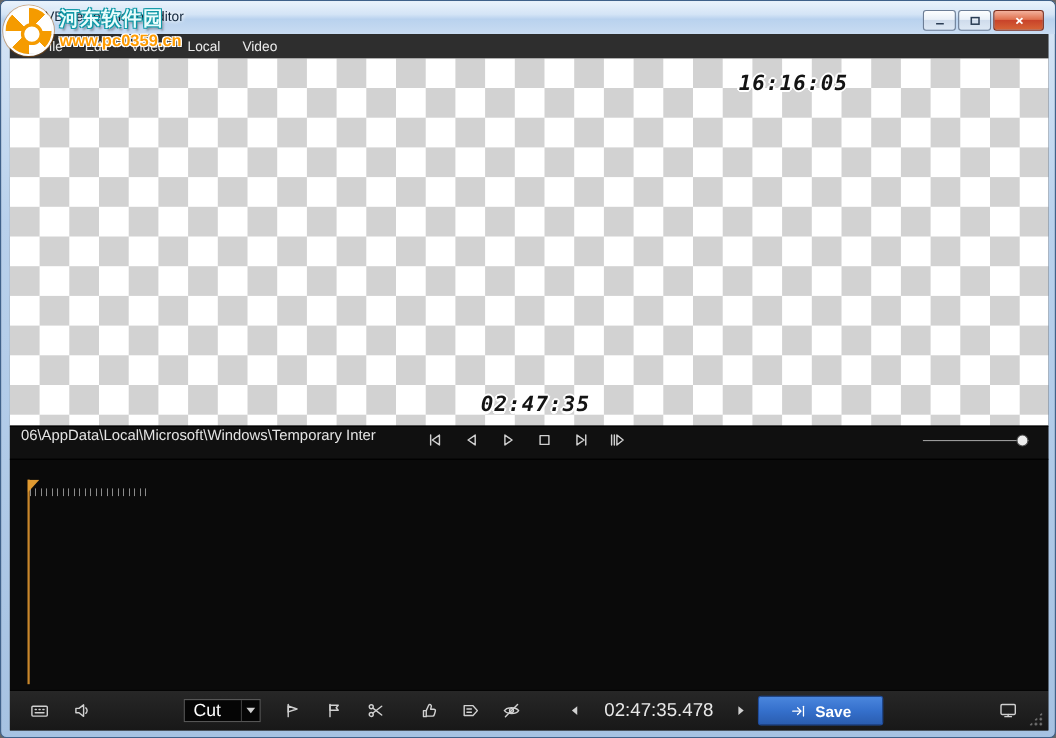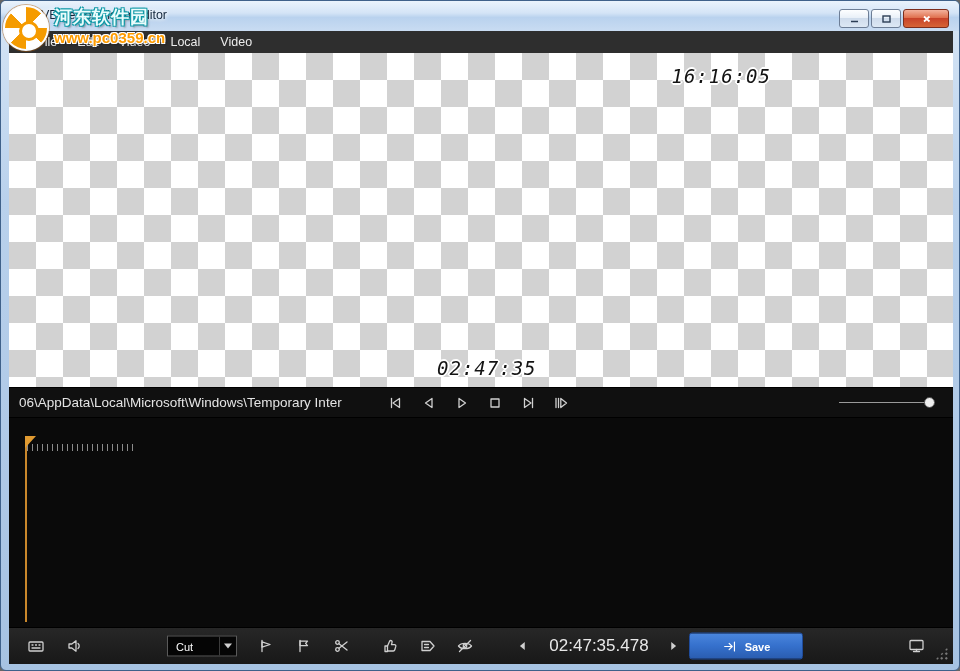--- a/index.html
+++ b/index.html
@@ -37,54 +37,54 @@
     text-shadow:1px 1px 0 #fff,-1px -1px 0 #fff,1px -1px 0 #fff,-1px 1px 0 #fff,2px 2px 2px rgba(0,0,0,.3);}
   
   .client{position:absolute;left:8px;top:30px;width:944px;height:633px;background:#151515;}
   
   .menubar{position:absolute;left:0;top:0;width:100%;height:22px;background:#2e2e2e;
     display:flex;align-items:center;padding-left:18px;}
   .menu-item{padding:0 10px;height:100%;display:flex;align-items:center;color:#ececec;font-size:12.5px;}
   
   .video{position:absolute;left:0;top:22px;width:100%;height:334px;
     background:repeating-conic-gradient(#d2d2d2 0% 25%,#ffffff 0% 50%);background-size:54px 54px;}
-  .osd{position:absolute;font-family:"DejaVu Sans Mono",monospace;font-weight:normal;font-style:italic;
+  .osd{position:absolute;font-family:"DejaVu Sans Mono",monospace;font-weight:bold;font-style:italic;
     font-size:19px;letter-spacing:1px;color:#141414;
     text-shadow:-2px 0 0 #fff,2px 0 0 #fff,0 -2px 0 #fff,0 2px 0 #fff,-1px -1px 0 #fff,1px 1px 0 #fff,-1px 1px 0 #fff,1px -1px 0 #fff;}
   .osd-clock{right:182px;top:12px;}
   .osd-pos{left:428px;bottom:8px;}
   
   .transport{position:absolute;left:0;top:356px;width:100%;height:30px;background:#101010;
-    border-top:1px solid #000;display:flex;align-items:center;padding:0 10px;}
+    border-top:1px solid #000;display:flex;align-items:flex-start;padding:0 10px;}
   .file-path{width:360px;overflow:hidden;white-space:nowrap;color:#e4e4e4;font-size:13.5px;}
   .tr-buttons{display:flex;gap:7px;margin-left:4px;}
   .tbtn{width:26px;height:24px;display:flex;align-items:center;justify-content:center;}
   .volume{margin-left:auto;margin-right:8px;position:relative;width:96px;height:24px;display:flex;align-items:center;}
   .v-track{width:100%;height:1px;background:#9a9a9a;}
   .v-handle{position:absolute;right:0;top:50%;margin-top:-5.5px;width:11px;height:11px;border-radius:50%;
     background:#ededed;border:1px solid #4a4a4a;}
   
   .timeline{position:absolute;left:0;top:386px;width:100%;height:210px;background:#0a0a0a;border-top:1px solid #000;}
   .ruler{position:absolute;left:18px;top:26px;width:106px;height:7px;
     background:repeating-linear-gradient(90deg,#8c8c8c 0 1px,transparent 1px 5px);}
   .playhead-flag{position:absolute;left:16px;top:18px;width:11px;height:12px;background:#e09a31;
     clip-path:polygon(0 0,100% 0,0 100%);}
   .playhead-line{position:absolute;left:16px;top:18px;width:2px;height:186px;background:#c9872b;}
   
   .bottombar{position:absolute;left:0;top:596px;width:100%;height:37px;
     background:linear-gradient(180deg,#272727,#181818);border-top:1px solid #000;}
   .bb{position:absolute;top:50%;transform:translateY(-50%);display:flex;align-items:center;justify-content:center;}
   .combo{left:158px;width:70px;height:21px;background:#050505;border:1px solid #5a5a5a;color:#fff;
-    font-size:11px;justify-content:space-between;padding-left:8px;}
+    font-size:16px;justify-content:space-between;padding-left:8px;}
   .combo-caret{width:17px;height:100%;border-left:1px solid #3c3c3c;display:flex;align-items:center;justify-content:center;}
   .caret-shape{width:0;height:0;border-left:4px solid transparent;border-right:4px solid transparent;border-top:5px solid #cfcfcf;}
   .time-display{left:532px;width:116px;color:#e8e8e8;font-size:17px;}
   .save-btn{left:680px;width:114px;height:27px;border-radius:3px;border:1px solid #1f4c9c;
     background:linear-gradient(180deg,#4a86dd 0%,#3570cc 50%,#2a5db0 100%);
-    color:#fff;font-size:11px;font-weight:bold;gap:7px;}
+    color:#fff;font-size:14px;font-weight:bold;gap:7px;}
   .grip{position:absolute;right:5px;bottom:4px;width:13px;height:13px;
     background-image:radial-gradient(#808080 1px,transparent 1.3px);background-size:4.5px 4.5px;
     clip-path:polygon(100% 0,100% 100%,0 100%);}
   
   svg.ic{stroke:#d0d0d0;fill:none;stroke-width:1.3;stroke-linecap:round;stroke-linejoin:round;}
   svg.ic .fill{fill:#d0d0d0;stroke:none;}
 </style>
 </head>
 <body>
 

